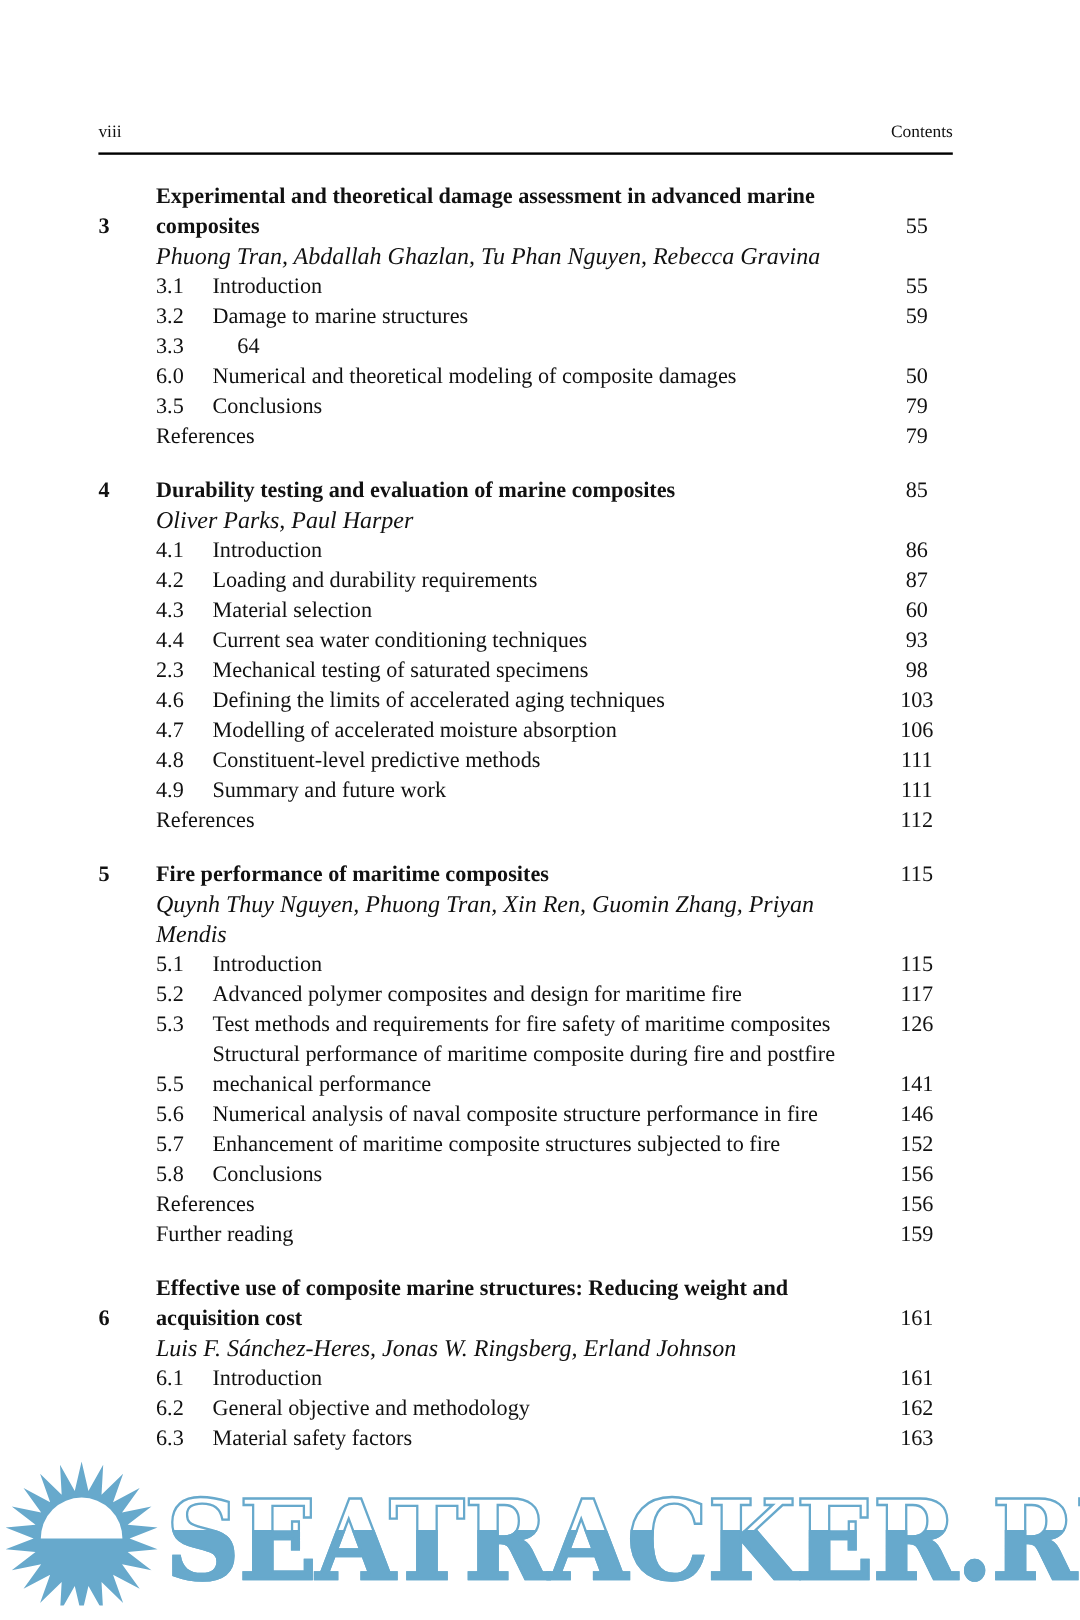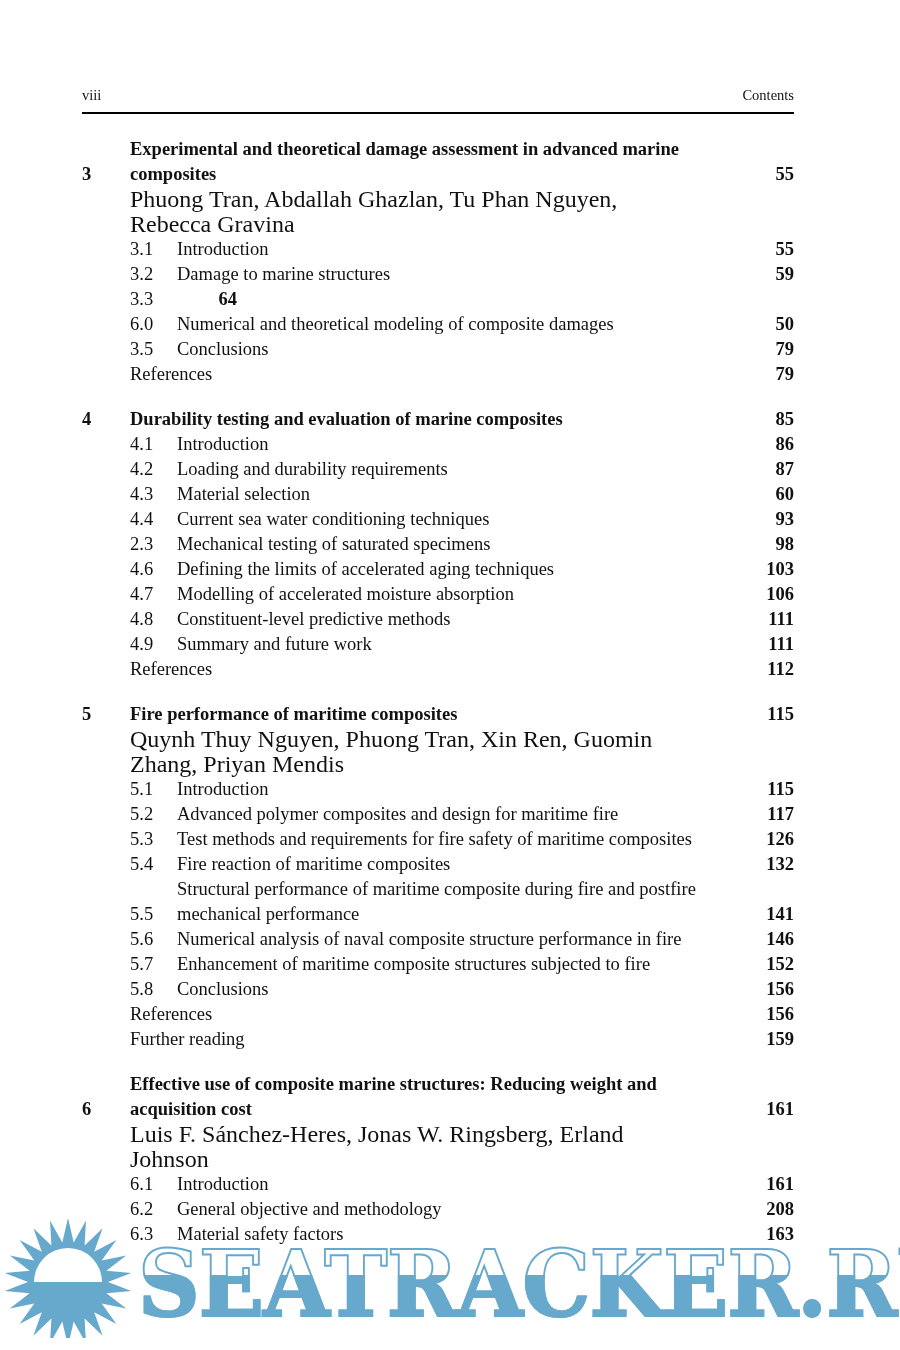--- a/index.html
+++ b/index.html
@@ -11,21 +11,21 @@
       width: 900px;
       height: 1350px;
       position: relative;
       overflow: hidden;
       font-family: "Liberation Serif", "DejaVu Serif", serif;
       color: #111111;
     }
     .page {
       position: absolute;
       left: 82px;
-      top: 0;
+      top: 15px;
       width: 712px;
       height: 1060px;
     }
     .running-head {
       position: absolute;
       top: 87px;
       left: 0;
       width: 712px;
       height: 20px;
       font-size: 14.5px;
@@ -62,26 +62,27 @@
       font-weight: bold;
     }
     .chap-title {
       flex: 1 1 auto;
       font-weight: bold;
       padding-right: 40px;
     }
     .page-num {
       flex: 0 0 60px;
       width: 60px;
-      text-align: right;
-      font-weight: bold;
+      text-align: center;
+      font-weight: normal;
     }
     .authors {
       padding-left: 48px;
-      font-size: 24px;
+      font-style: italic;
+      font-size: 20px;
       line-height: 25px;
       padding-right: 100px;
     }
     .sec-num {
       flex: 0 0 47px;
       width: 47px;
       padding-left: 48px;
     }
     .sec-title {
       flex: 1 1 auto;
@@ -164,20 +165,21 @@
           <span class="ref-title">References</span>
           <span class="page-num">79</span>
         </div>
       </div>
       <div class="chapter">
         <div class="row">
           <span class="chap-num">4</span>
           <span class="chap-title">Durability testing and evaluation of marine composites</span>
           <span class="page-num">85</span>
         </div>
+        <div class="authors">Oliver Parks, Paul Harper</div>
         <div class="row">
           <span class="sec-num">4.1</span>
           <span class="sec-title">Introduction</span>
           <span class="page-num">86</span>
         </div>
         <div class="row">
           <span class="sec-num">4.2</span>
           <span class="sec-title">Loading and durability requirements</span>
           <span class="page-num">87</span>
         </div>
@@ -237,25 +239,20 @@
           <span class="sec-num">5.2</span>
           <span class="sec-title">Advanced polymer composites and design for maritime fire</span>
           <span class="page-num">117</span>
         </div>
         <div class="row">
           <span class="sec-num">5.3</span>
           <span class="sec-title">Test methods and requirements for fire safety of maritime composites</span>
           <span class="page-num">126</span>
         </div>
         <div class="row">
-          <span class="sec-num">5.4</span>
-          <span class="sec-title">Fire reaction of maritime composites</span>
-          <span class="page-num">132</span>
-        </div>
-        <div class="row">
           <span class="sec-num">5.5</span>
           <span class="sec-title">Structural performance of maritime composite during fire and postfire mechanical performance</span>
           <span class="page-num">141</span>
         </div>
         <div class="row">
           <span class="sec-num">5.6</span>
           <span class="sec-title">Numerical analysis of naval composite structure performance in fire</span>
           <span class="page-num">146</span>
         </div>
         <div class="row">
@@ -285,21 +282,21 @@
         </div>
         <div class="authors">Luis F. Sánchez-Heres, Jonas W. Ringsberg, Erland Johnson</div>
         <div class="row">
           <span class="sec-num">6.1</span>
           <span class="sec-title">Introduction</span>
           <span class="page-num">161</span>
         </div>
         <div class="row">
           <span class="sec-num">6.2</span>
           <span class="sec-title">General objective and methodology</span>
-          <span class="page-num">208</span>
+          <span class="page-num">162</span>
         </div>
         <div class="row">
           <span class="sec-num">6.3</span>
           <span class="sec-title">Material safety factors</span>
           <span class="page-num">163</span>
         </div>
       </div>
     </div>
 </div>
 

